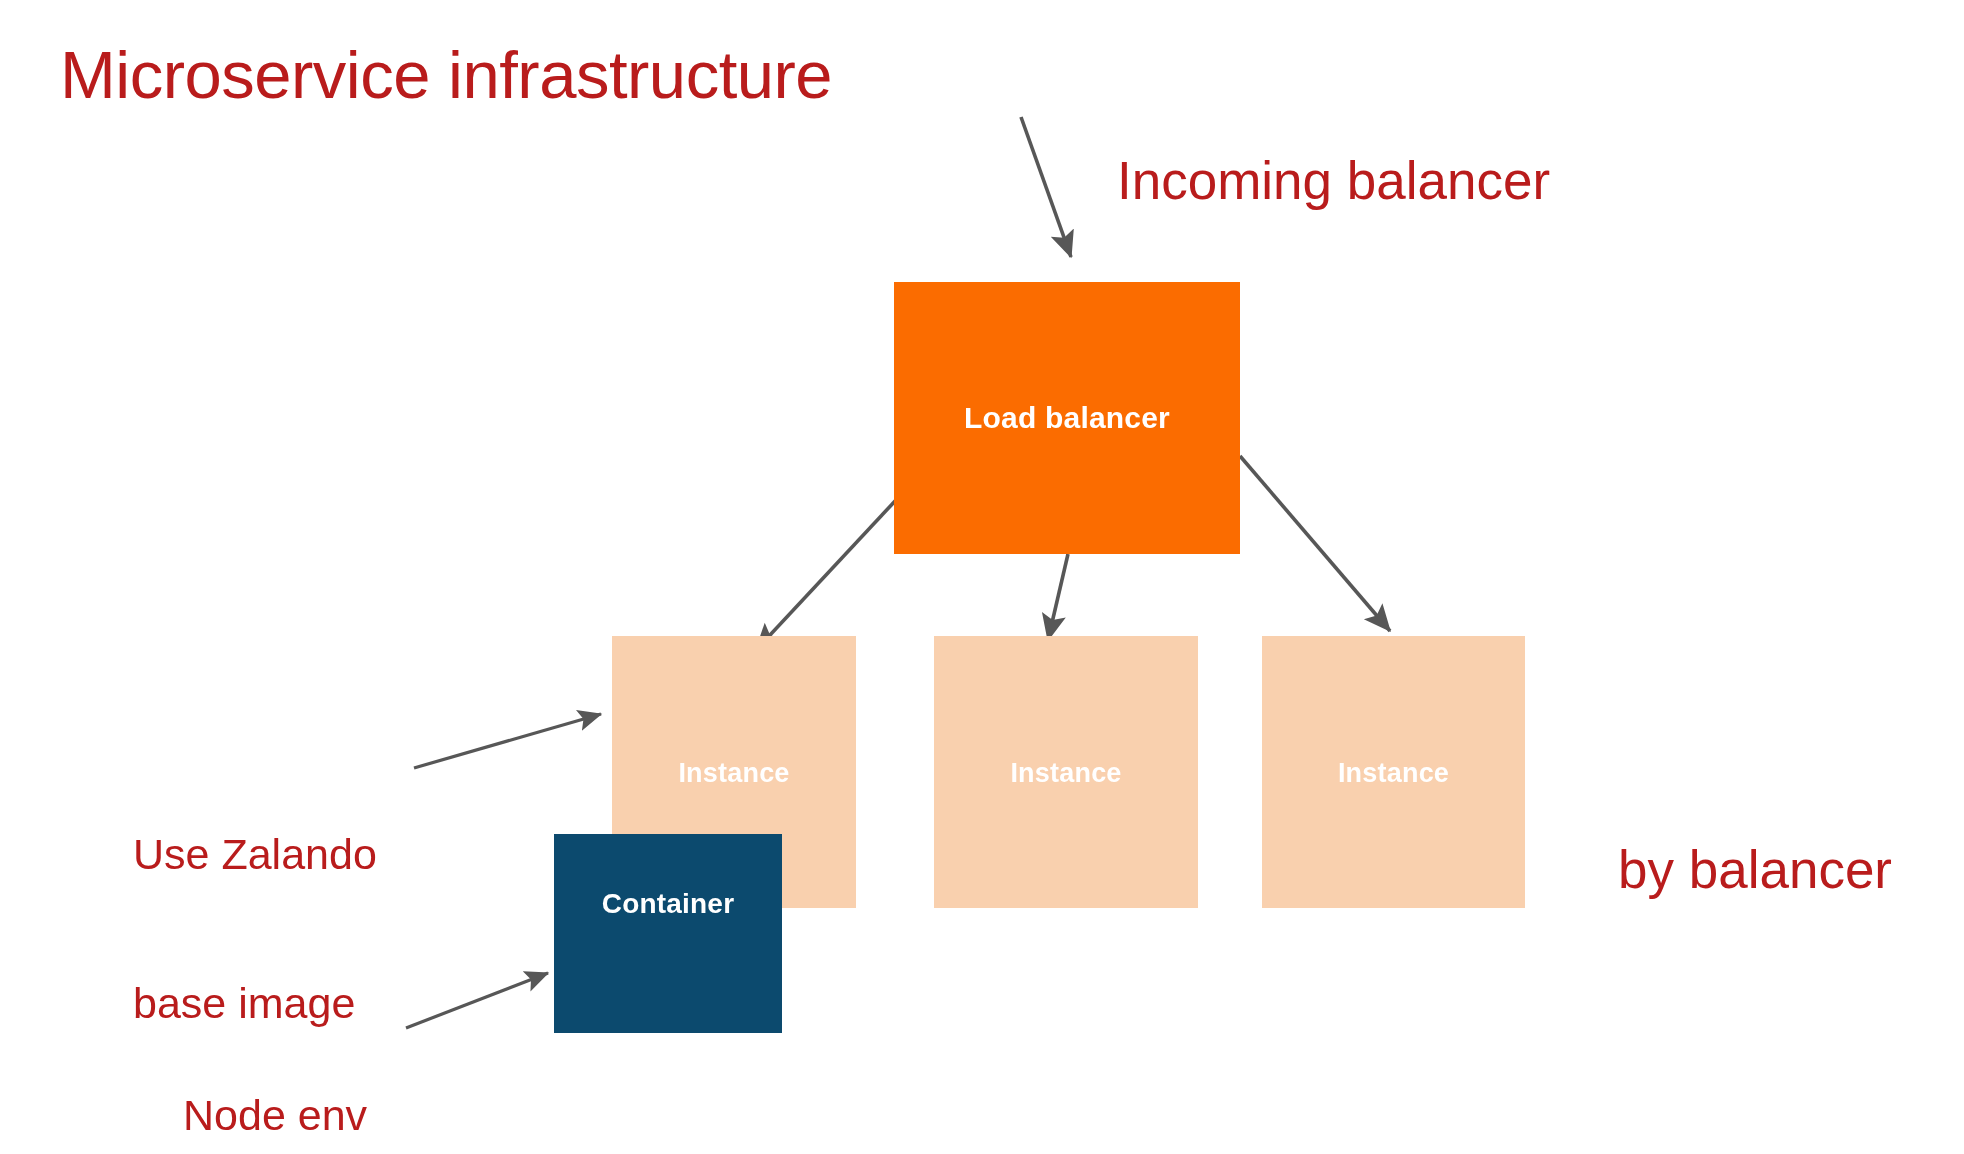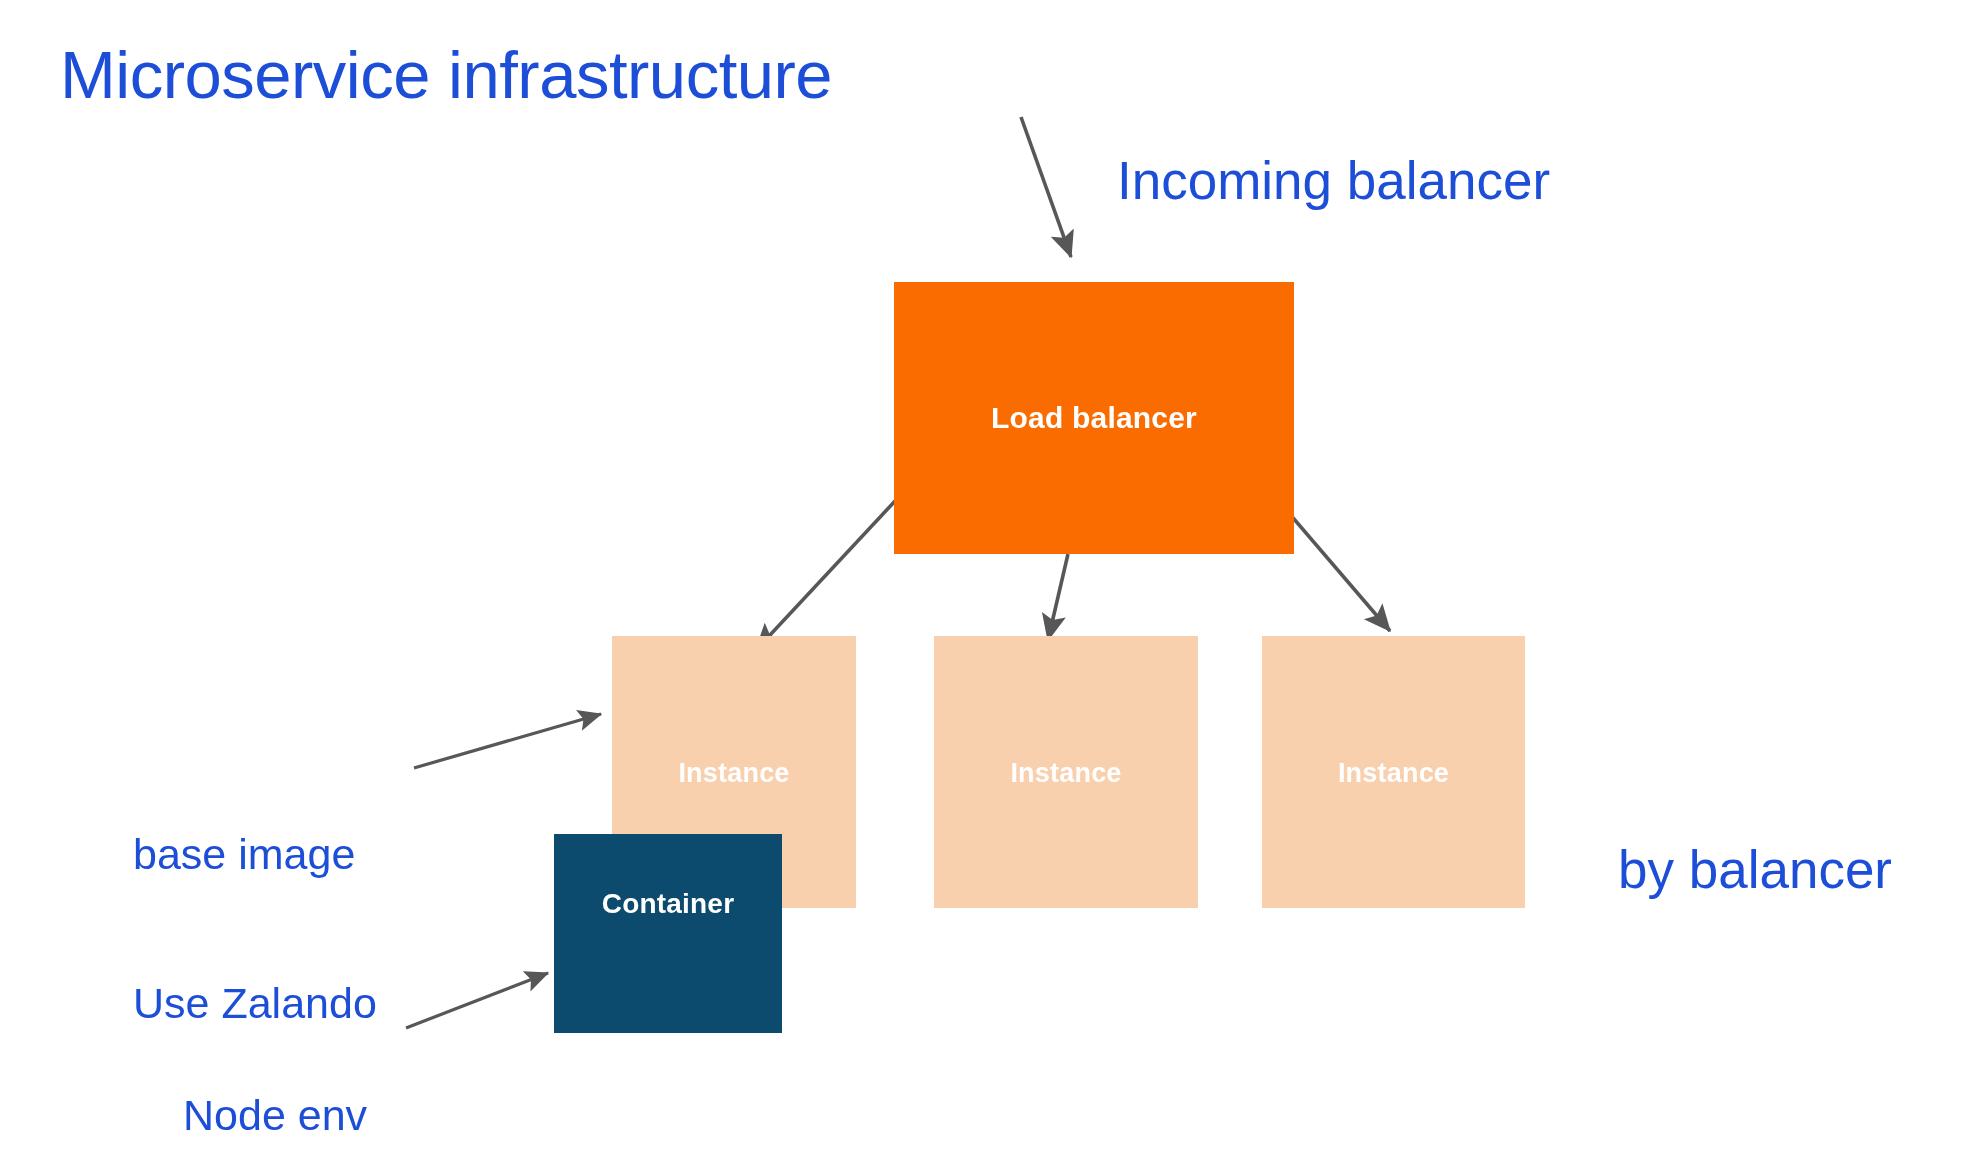--- a/index.html
+++ b/index.html
@@ -39,21 +39,21 @@
     color: #ffffff;
     letter-spacing: 0.2px;
     white-space: nowrap;
     text-align: center;
   }
 
   
   #node-load-balancer {
     left: 894px;
     top: 282px;
-    width: 400px;
+    width: 346px;
     height: 272px;
     background: #FB6C00;
     z-index: 3;
   }
   #node-load-balancer .node-label { font-size: 30px; }
 
   
   .node-instance {
     background: #F9D0AE;
     height: 272px;
@@ -81,21 +81,21 @@
   }
   #node-container .node-label {
     font-size: 28px;
     position: relative;
     top: -30px;
   }
 
   
   .text-label {
     position: absolute;
-    color: #1d4ed8;
+    color: #b91c1c;
     white-space: pre;
     line-height: 1.16;
   }
   #page-title {
     left: 60px;
     top: 36px;
     font-size: 67px;
     letter-spacing: -0.5px;
   }
   #label-incoming-requests {
@@ -162,22 +162,22 @@
 
   <div id="node-instance-3" class="node node-instance">
     <span class="node-label">Instance</span>
   </div>
 
   <div id="node-container" class="node">
     <span class="node-label">Container</span>
   </div>
 
   <div id="label-zalando" class="text-label">
+    <div>Use Zalando</div>
     <div>base image</div>
-    <div>Use Zalando</div>
   </div>
 
   <div id="label-env" class="text-label">
     <div>Node env</div>
     
   </div>
 
   <div id="label-distributed" class="text-label">
     <div>by balancer</div>
   </div>

